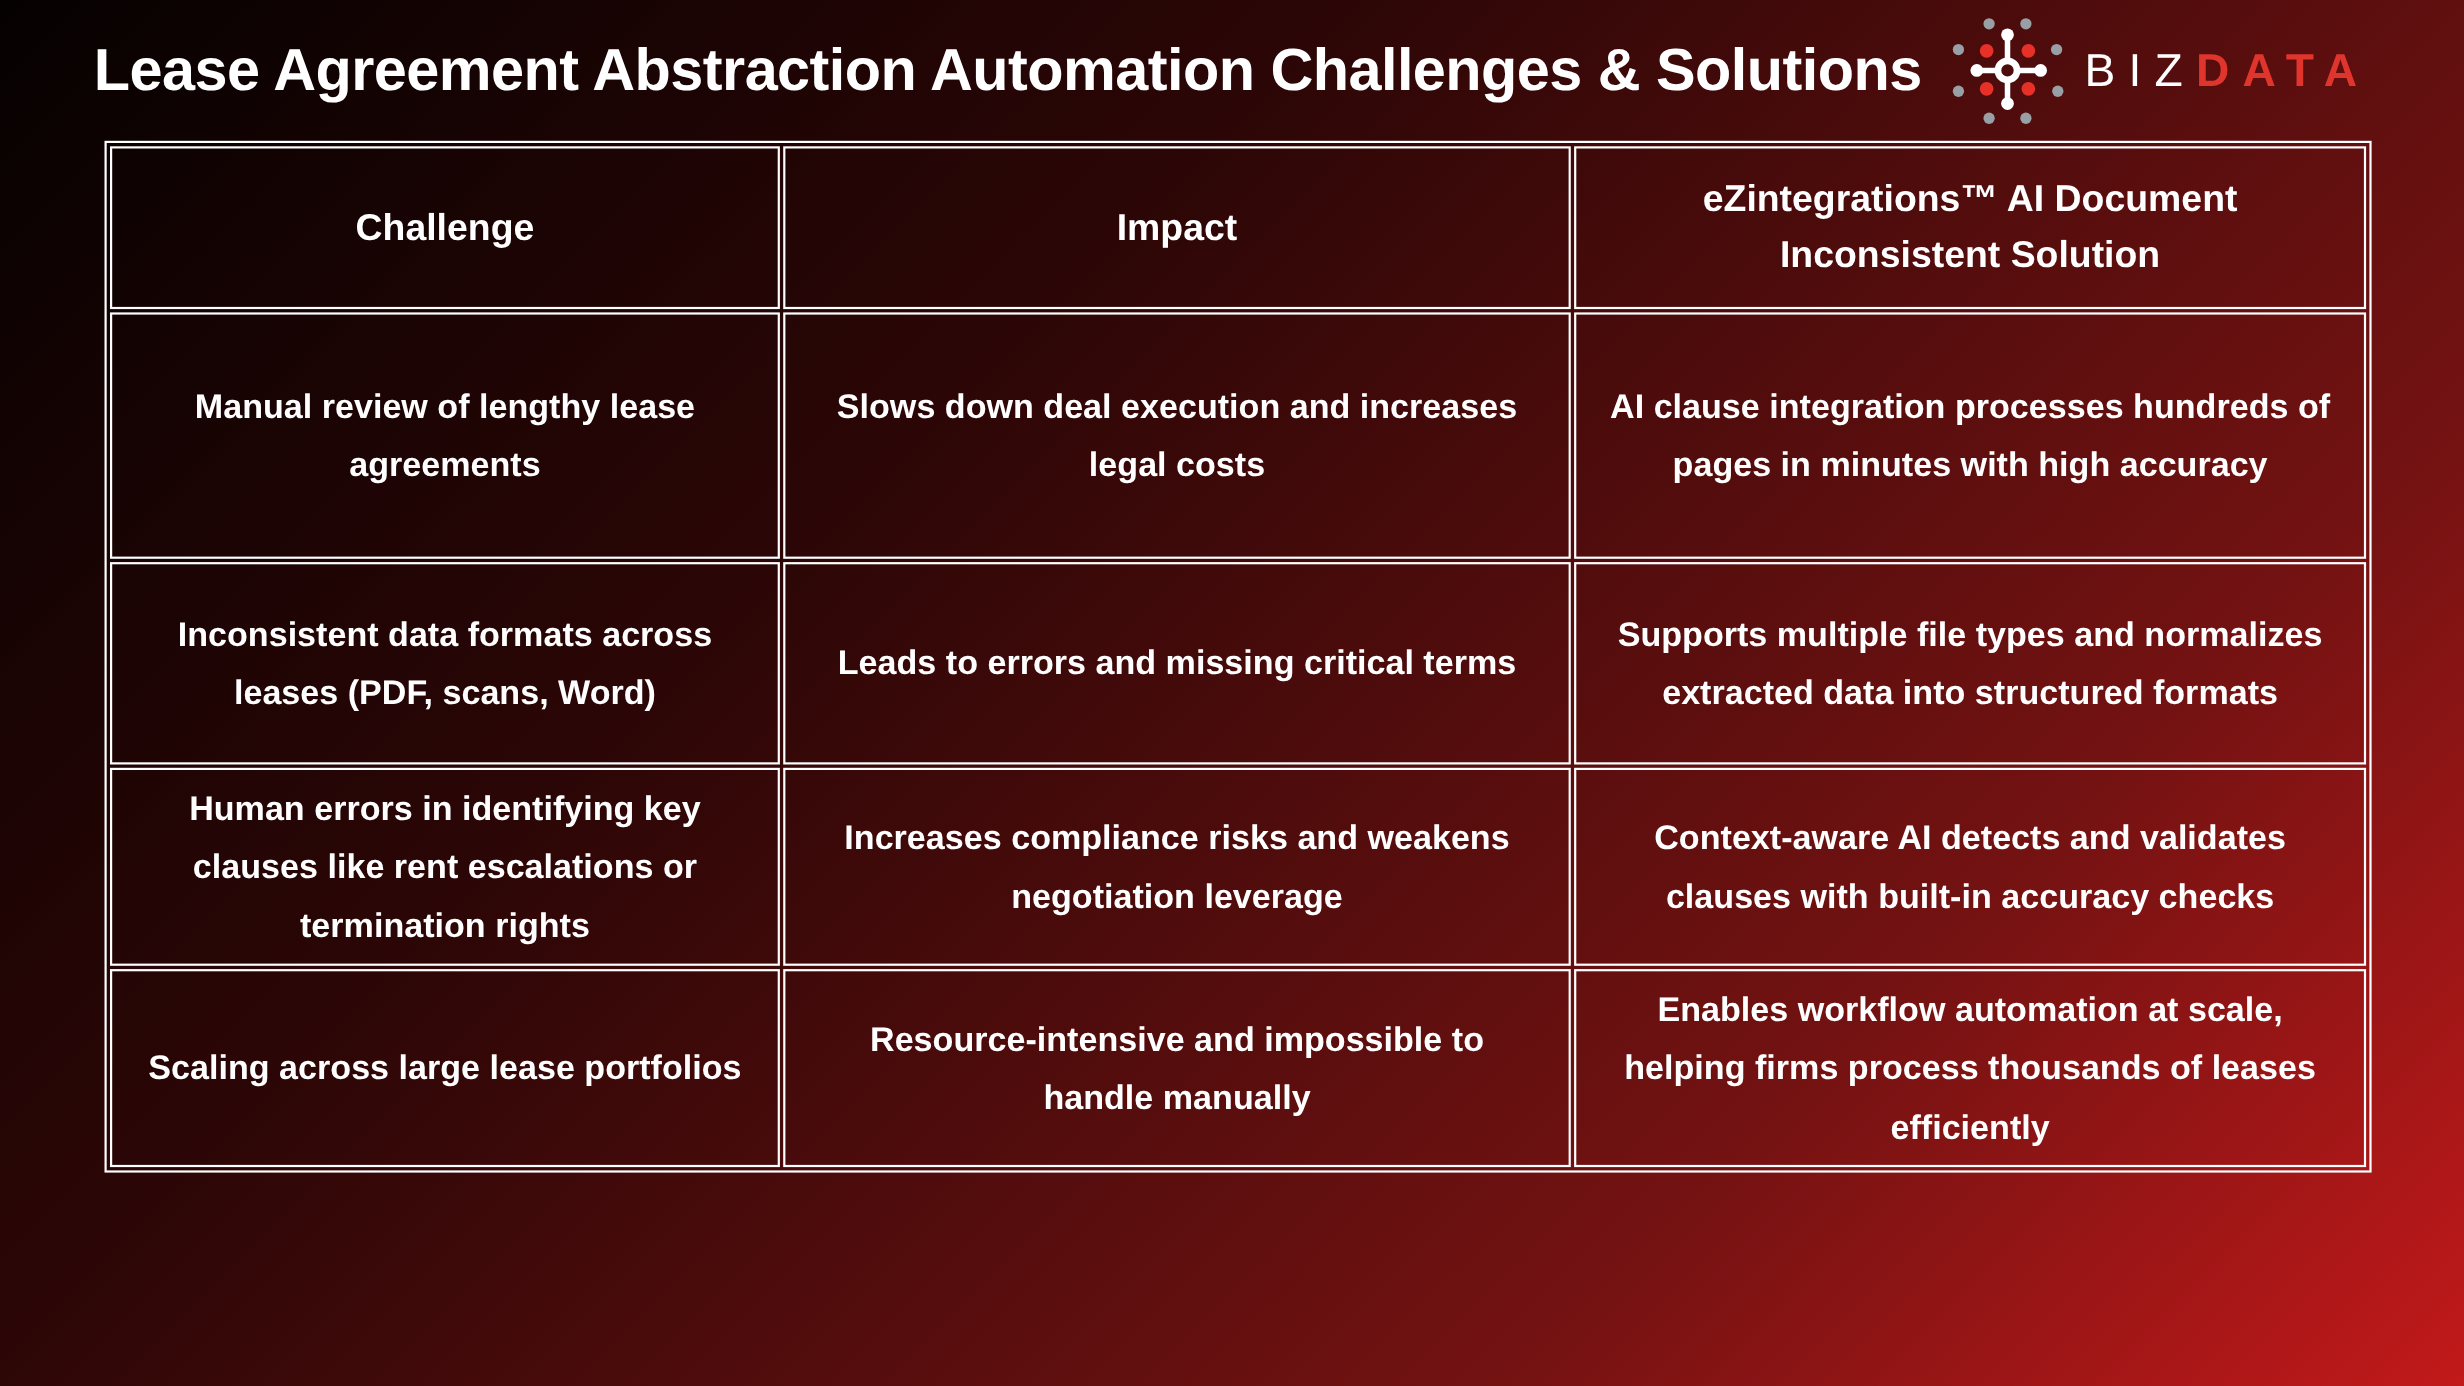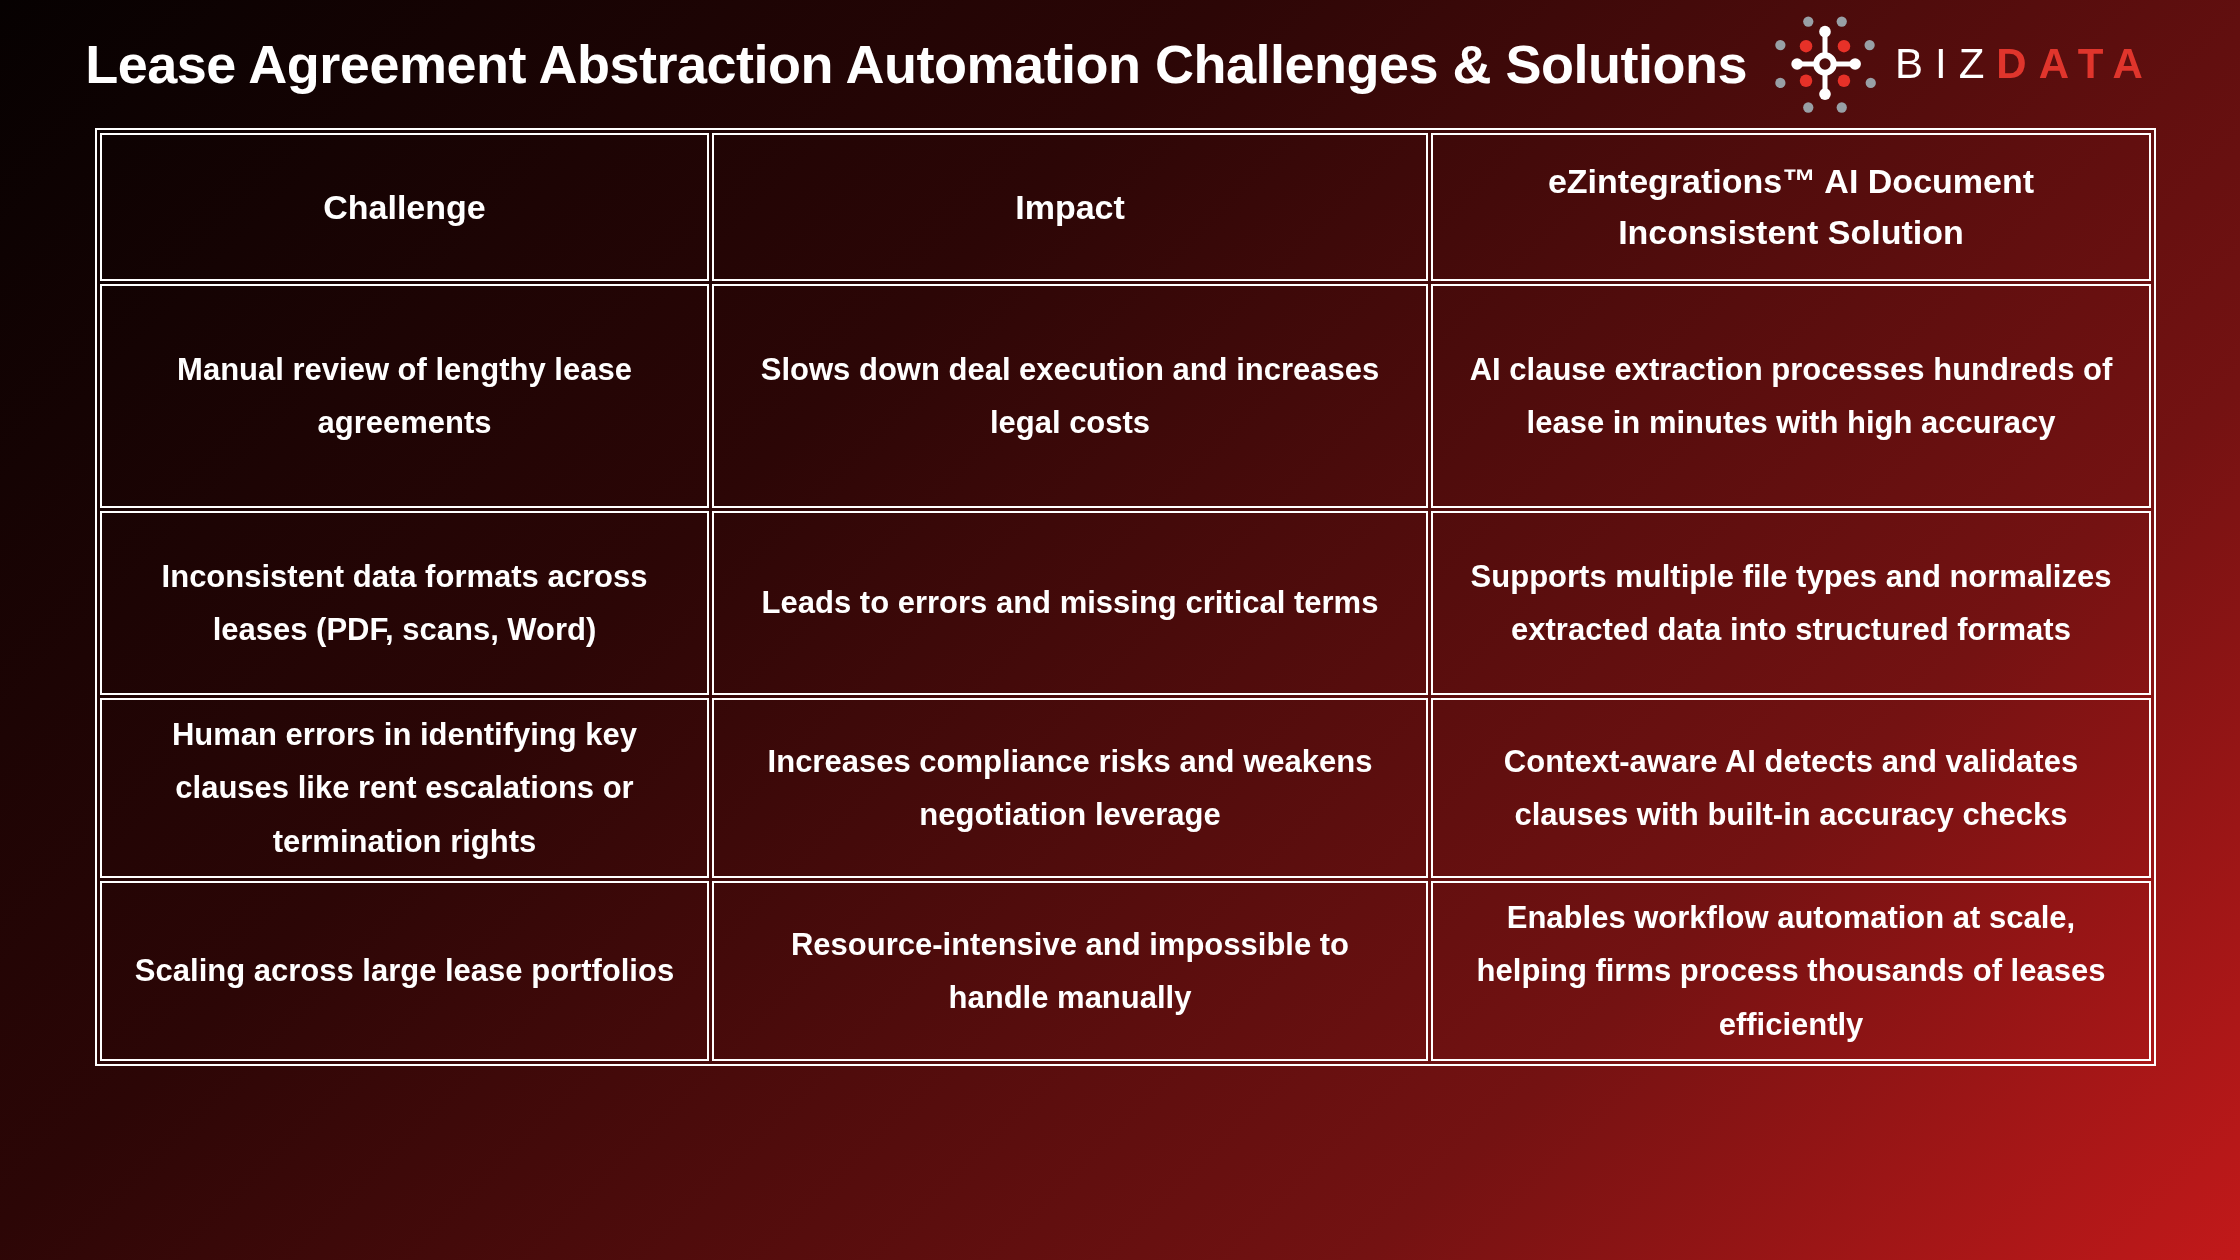--- a/index.html
+++ b/index.html
@@ -121,21 +121,21 @@
       <tr class="hrow">
         <th>Challenge</th>
         <th>Impact</th>
         <th>eZintegrations™ AI Document Inconsistent Solution</th>
       </tr>
     </thead>
     <tbody>
       <tr class="r0">
         <td>Manual review of lengthy lease agreements</td>
         <td>Slows down deal execution and increases legal costs</td>
-        <td>AI clause extraction processes hundreds of lease in minutes with high accuracy</td>
+        <td>AI clause integration processes hundreds of pages in minutes with high accuracy</td>
       </tr>
       <tr class="r1">
         <td>Inconsistent data formats across leases (PDF, scans, Word)</td>
         <td>Leads to errors and missing critical terms</td>
         <td>Supports multiple file types and normalizes extracted data into structured formats</td>
       </tr>
       <tr class="r2">
         <td>Human errors in identifying key clauses like rent escalations or termination rights</td>
         <td>Increases compliance risks and weakens negotiation leverage</td>
         <td>Context-aware AI detects and validates clauses with built-in accuracy checks</td>

